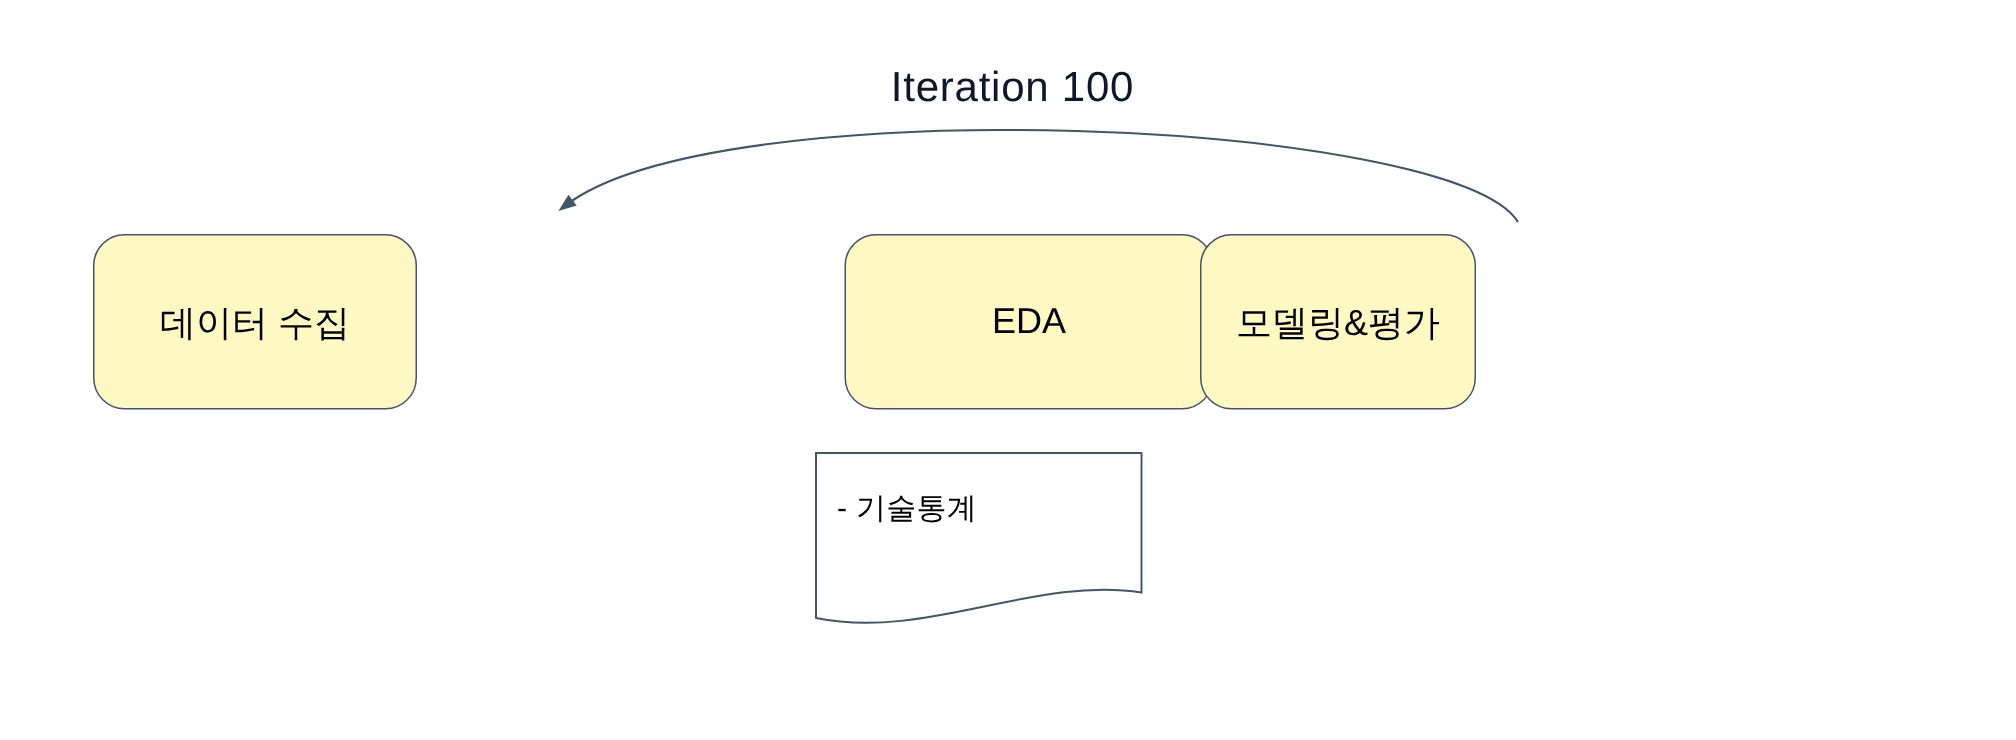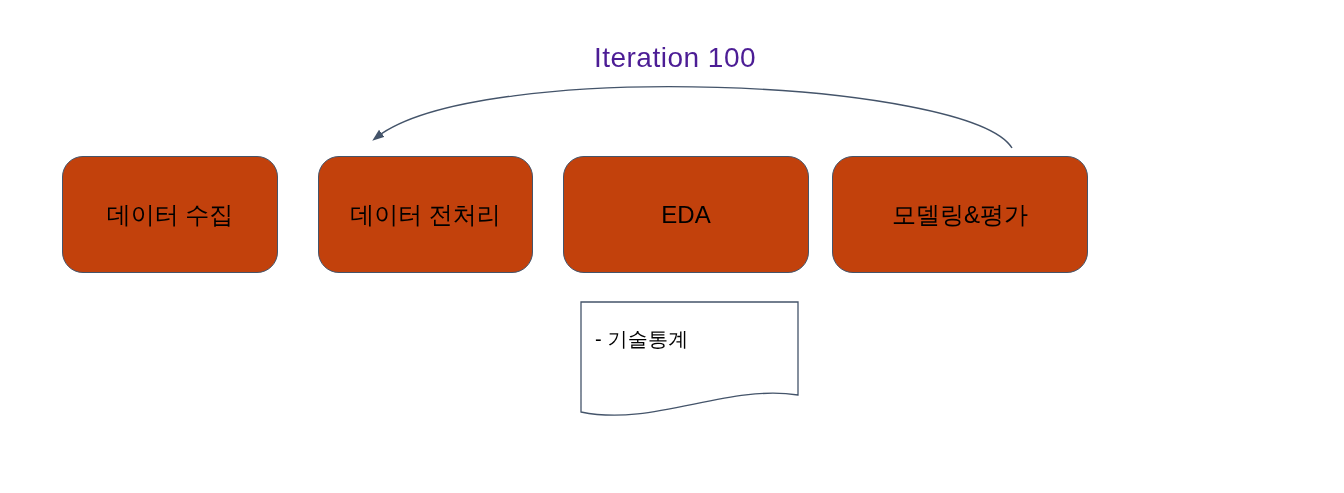--- a/index.html
+++ b/index.html
@@ -14,39 +14,39 @@
     overflow: hidden;
   }
 
   .flow-title {
     position: absolute;
     left: 530px;
     top: 42px;
     width: 290px;
     text-align: center;
     font-size: 28px;
-    color: #4c1d95;
+    color: #0f172a;
     letter-spacing: 0.5px;
   }
 
   .arrow-layer {
     position: absolute;
     left: 0; top: 0;
     width: 1344px;
     height: 493px;
     pointer-events: none;
   }
 
   .stage {
     position: absolute;
     top: 156px;
     height: 117px;
     border: 1.6px solid #44546A;
     border-radius: 21px;
-    background: #c2410c;
+    background: #fef9c3;
     display: flex;
     align-items: center;
     justify-content: center;
     font-size: 24px;
     color: #000000;
     white-space: nowrap;
   }
 
   .doc {
     position: absolute;
@@ -73,26 +73,25 @@
   <svg class="arrow-layer" viewBox="0 0 1344 493" xmlns="http://www.w3.org/2000/svg">
     <defs>
       <marker id="ah" markerWidth="14" markerHeight="11" refX="6" refY="4.5" orient="auto" markerUnits="userSpaceOnUse">
         <path d="M 0 0 L 12 4.5 L 0 9 Z" fill="#44546A"></path>
       </marker>
     </defs>
     <path d="M 1012 148 C 970 80, 480 58, 377 137" fill="none" stroke="#44546A" stroke-width="1.4" marker-end="url(#ah)"></path>
   </svg>
 
   <div class="stage" style="left:62px;  width:216px;">데이터 수집</div>
-  <div class="stage" style="left:318px; width:215px;">데이터 전처리</div>
   <div class="stage" style="left:563px; width:246px;">EDA</div>
-  <div class="stage" style="left:832px; width:256px;text-align:right;">모델링&amp;평가</div>
+  <div class="stage" style="left:800px; width:184px;text-align:right;">모델링&amp;평가</div>
 
 
-  <div class="doc" style="left:580px; top:301px; width:219px; height:117px;">
+  <div class="doc" style="left:543px; top:301px; width:219px; height:117px;">
     <svg width="219" height="117" viewBox="0 0 219 117" xmlns="http://www.w3.org/2000/svg">
       <path d="M 1 1 L 218 1 L 218 94 C 146 83, 74 126, 1 111 Z" fill="#ffffff" stroke="#44546A" stroke-width="1.3"></path>
     </svg>
     <div class="doc-text" style="padding:25px 0 0 15px;">
         <div class="doc-line">- 기술통계</div>
       </div>
   </div>
 
 
 </div>

